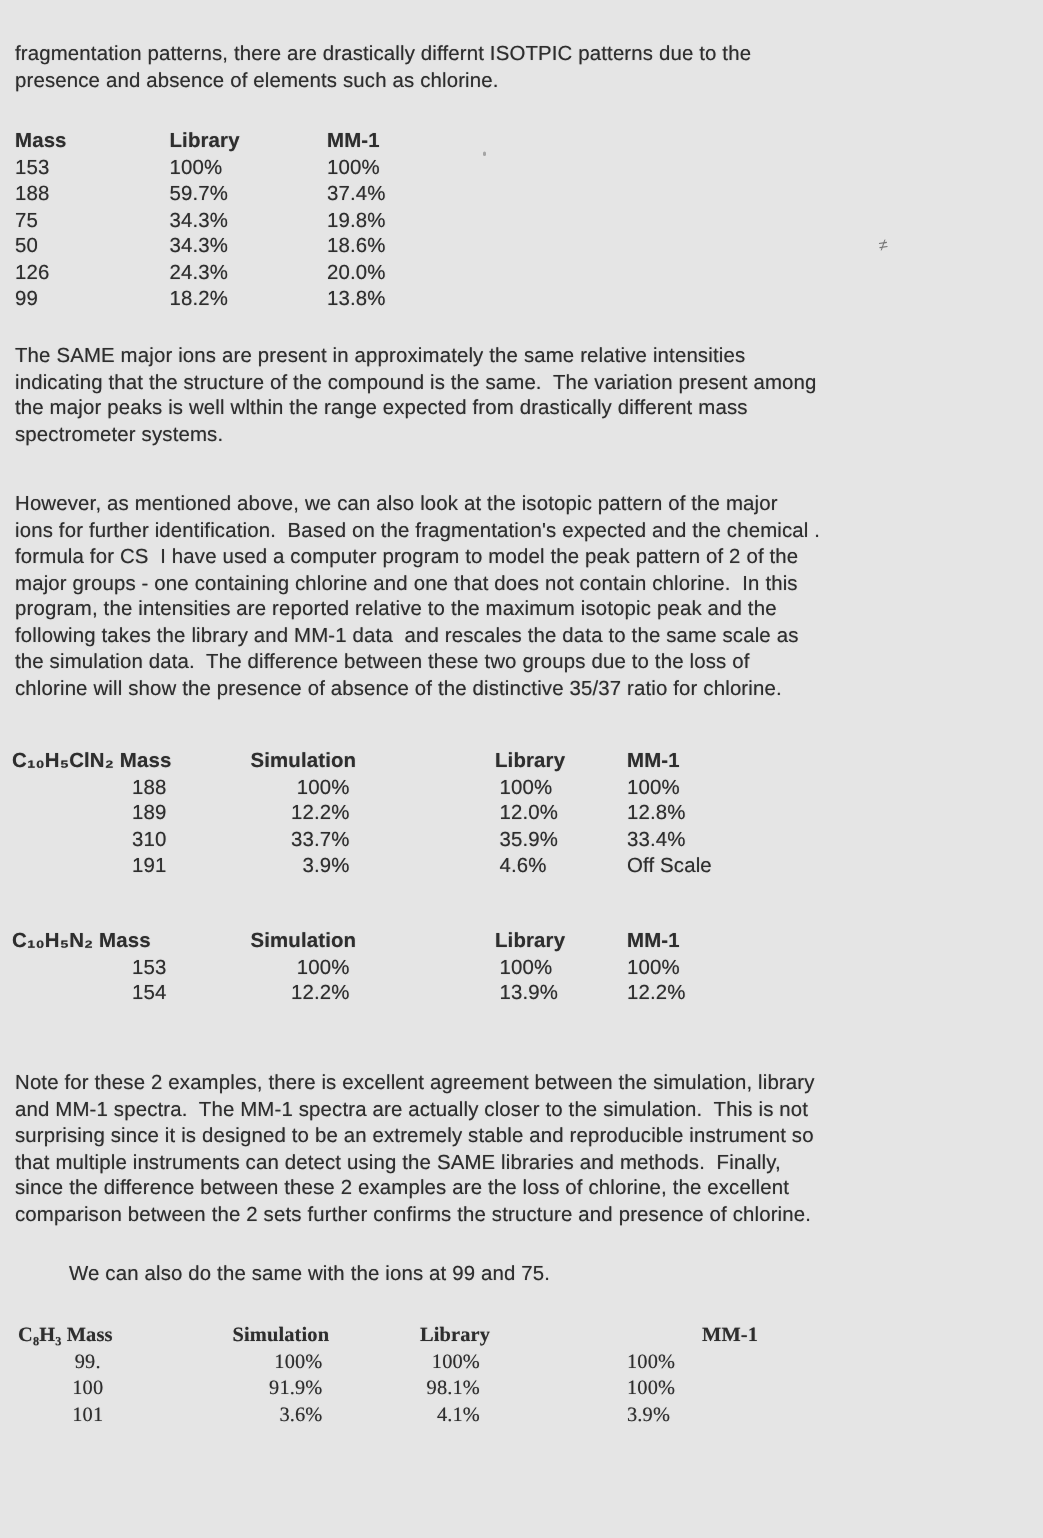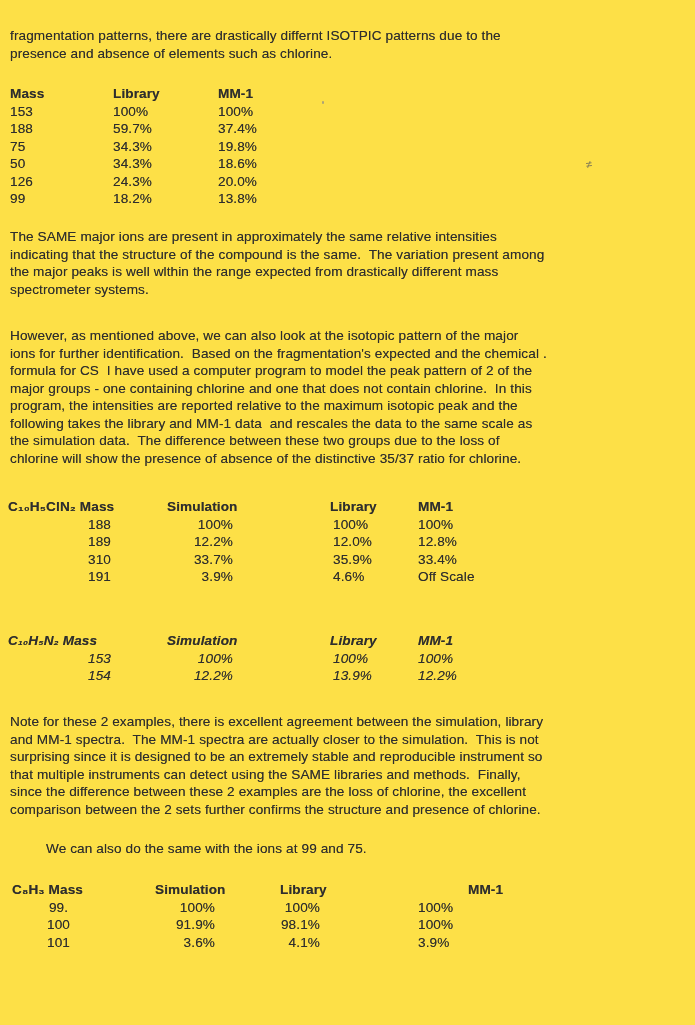--- a/index.html
+++ b/index.html
@@ -1,20 +1,20 @@
 <!DOCTYPE html>
 <html><head>
 <meta charset="utf-8">
 <style>
   html, body { margin: 0; padding: 0; background: #ffffff; }
   .page {
     position: relative;
     width: 695px;
     height: 1025px;
-    background: #fde047;
+    background: #e5e5e5;
     overflow: hidden;
     font-family: "Liberation Sans", "DejaVu Sans", sans-serif;
     font-size: 13.6px;
     line-height: 17.5px;
     color: #2e2e2e;
     text-shadow: 0 0 0.6px rgba(40,40,40,0.55);
     letter-spacing: 0.1px;
   }
   .block { position: absolute; }
   .para { left: 10px; width: 672px; white-space: pre-wrap; }
@@ -30,21 +30,21 @@
 
   
   .tbl23 { left: 8px; width: 640px; }
   .tbl23 .tr { grid-template-columns: 159px 163px 88px 1fr; }
   .tbl23 .td0 { text-align: right; padding-right: 56px; }
   .tbl23 .td1 { text-align: right; padding-right: 97px; }
   .tbl23 .td2 { padding-left: 3px; }
   .tbl23 .td3 { padding-left: 0px; }
 
   
-  .tbl4 { left: 12px; width: 640px; }
+  .tbl4 { left: 12px; width: 640px; font-family: Liberation Serif, serif; }
   .tbl4 .tr { grid-template-columns: 143px 125px 135px 1fr; }
   .tbl4 .hd3 { padding-left: 53px; }
   .tbl4 .td0 { text-align: center; padding-right: 50px; }
   .tbl4 .td1 { text-align: right; padding-right: 65px; }
   .tbl4 .td2 { text-align: right; padding-right: 95px; }
   .tbl4 .td3 { padding-left: 3px; }
 
   
   .artifact {
     position: absolute;
@@ -162,21 +162,21 @@
 
         <div class="tr">
           <span class="c td0">191</span>
           <span class="c td1">3.9%</span>
           <span class="c td2">4.6%</span>
           <span class="c td3">Off Scale</span>
         </div>
       </div>
   </div>
 
-  <div class="block tbl23" style="top:632px;font-style:italic;">
+  <div class="block tbl23" style="top:618px;">
     <div class="tr th">
       <span class="c"><span>C₁₀H₅N₂</span><span> Mass</span></span>
       <span class="c">Simulation</span>
       <span class="c">Library</span>
       <span class="c">MM-1</span>
     </div>
     <div>
 
         <div class="tr">
           <span class="c td0">153</span>

